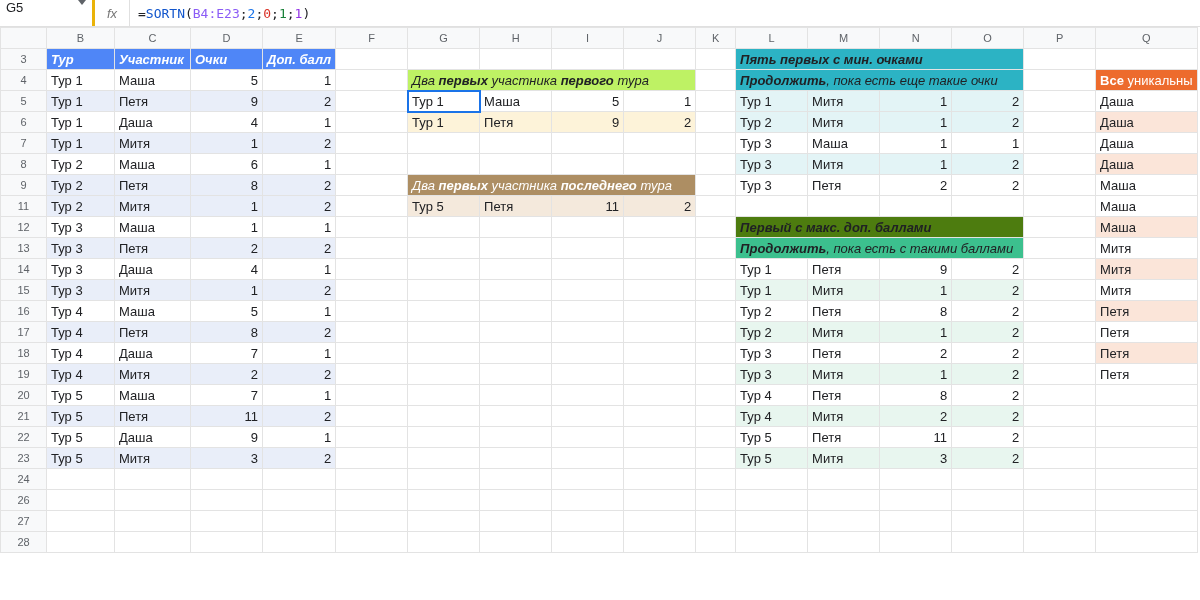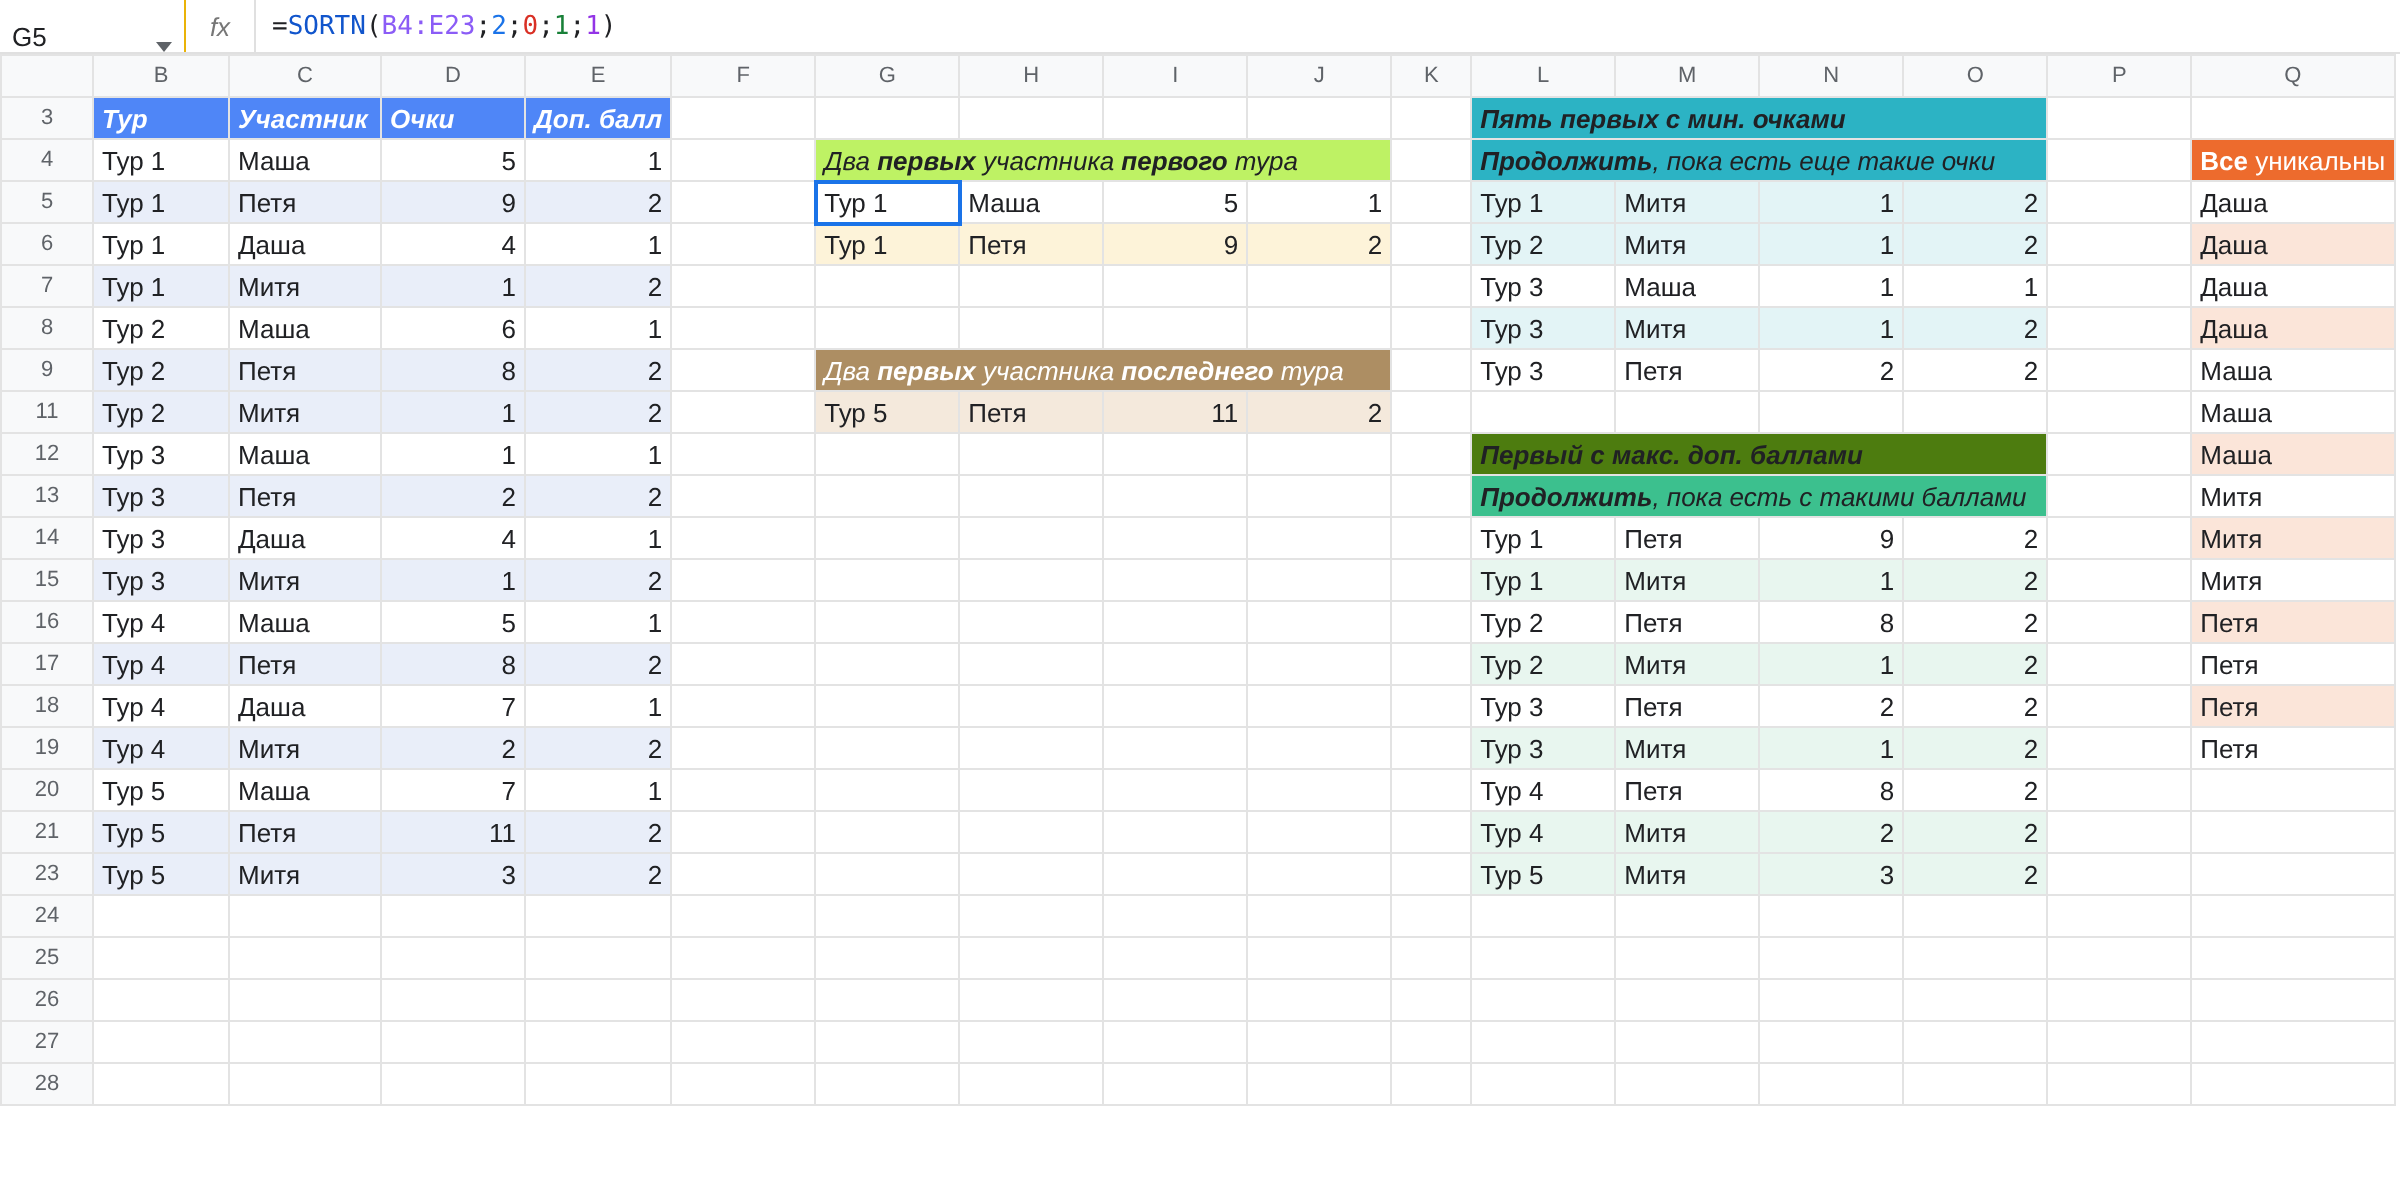--- a/index.html
+++ b/index.html
@@ -1,19 +1,19 @@
 <!DOCTYPE html>
 <html><head>
 <meta charset="utf-8">
 <style>
   html,body{margin:0;padding:0;font-family:Arial,sans-serif;font-size:13px;color:#202124;background:#fff;overflow:hidden}
   .wrapper{width:1200px;height:600px;position:relative}
   
   .fbar{display:flex;align-items:center;height:26px;border-bottom:1px solid #e0e0e0}
-  .namebox{width:80px;padding:0 6px;display:flex;align-items:flex-end;justify-content:space-between;border-right:1px solid #eab308;height:100%}
+  .namebox{width:80px;padding:0 6px;display:flex;align-items:flex-start;justify-content:space-between;border-right:3px solid #eab308;height:100%}
   .namebox span{font-size:13px}
   .dd{width:0;height:0;border-left:4px solid transparent;border-right:4px solid transparent;border-top:5px solid #5f6368}
   .fx{width:34px;text-align:center;font-style:italic;color:#777;border-right:1px solid #e0e0e0;height:100%;display:flex;align-items:center;justify-content:center;font-size:13px}
   .formula{flex:1;padding:0 8px;display:flex;align-items:center;font-family:Consolas,monospace;font-size:13px}
   .fn{color:#1155cc}
   .rng{color:#8b5cf6}
   .num-a{color:#1a73e8}
   .num-b{color:#d93025}
   .num-c{color:#188038}
   .num-d{color:#9334e6}
@@ -439,59 +439,59 @@
             <td></td>
             <td></td>
             <td class="gB">Тур 4</td>
             <td class="gB">Митя</td>
             <td class="gB r">2</td>
             <td class="gB r">2</td>
             <td></td>
             <td></td>
           </tr>
           <tr>
+            <th class="rowh">22</th>
+            <td>Тур 5</td>
+            <td>Даша</td>
+            <td class="r">9</td>
+            <td class="r">1</td>
+            <td></td>
+            <td></td>
+            <td></td>
+            <td></td>
+            <td></td>
+            <td></td>
+            <td>Тур 5</td>
+            <td>Петя</td>
+            <td class="r">11</td>
+            <td class="r">2</td>
+            <td></td>
+            <td></td>
+          </tr>
+          <tr>
             <th class="rowh">23</th>
             <td class="alt">Тур 5</td>
             <td class="alt">Митя</td>
             <td class="alt r">3</td>
             <td class="alt r">2</td>
             <td></td>
             <td></td>
             <td></td>
             <td></td>
             <td></td>
             <td></td>
             <td class="gB">Тур 5</td>
             <td class="gB">Митя</td>
             <td class="gB r">3</td>
             <td class="gB r">2</td>
             <td></td>
             <td></td>
           </tr>
           <tr>
             <th class="rowh">24</th>
-            <td></td>
-            <td></td>
-            <td></td>
-            <td></td>
-            <td></td>
-            <td></td>
-            <td></td>
-            <td></td>
-            <td></td>
-            <td></td>
-            <td></td>
-            <td></td>
-            <td></td>
-            <td></td>
-            <td></td>
-            <td></td>
-          </tr>
-          <tr>
-            <th class="rowh">25</th>
             <td></td>
             <td></td>
             <td></td>
             <td></td>
             <td></td>
             <td></td>
             <td></td>
             <td></td>
             <td></td>
             <td></td>

